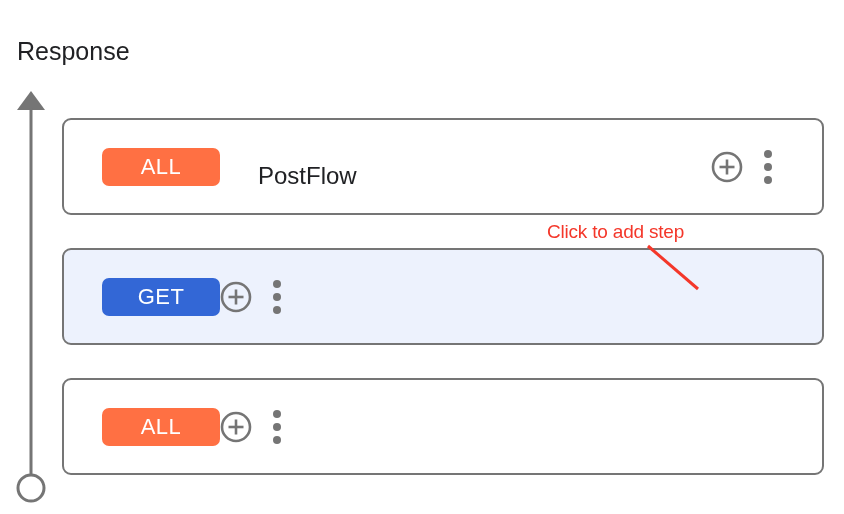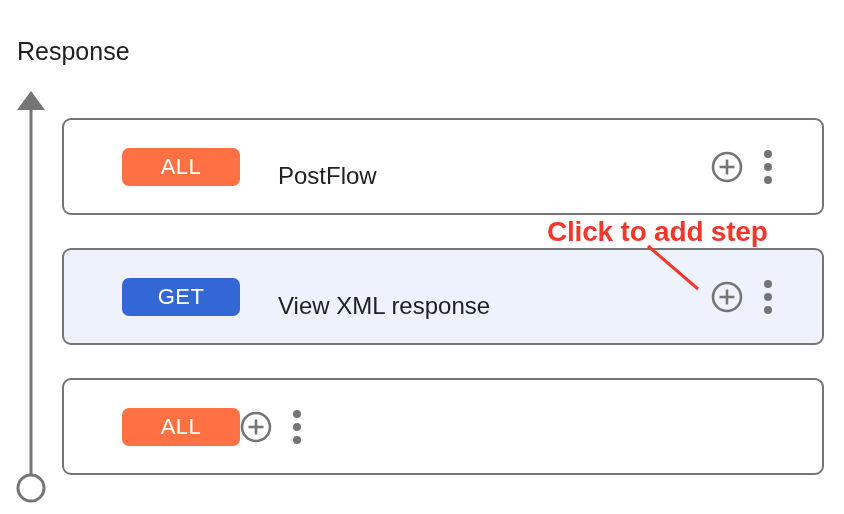--- a/index.html
+++ b/index.html
@@ -63,21 +63,21 @@
     position: absolute;
     left: 0;
     top: 0;
     right: 0;
     bottom: 0;
     display: flex;
     align-items: center;
   }
 
   .verb-badge {
-    margin-left: 58px;
+    margin-left: 38px;
     width: 118px;
     height: 38px;
     border-radius: 7px;
     display: flex;
     align-items: center;
     justify-content: center;
     color: #ffffff;
     font-size: 22px;
     line-height: 22px;
     font-weight: 400;
@@ -134,23 +134,23 @@
     left: 0;
     top: 0;
     width: 844px;
     height: 514px;
     pointer-events: none;
   }
   #annotation-label {
     position: absolute;
     left: 547px;
     top: 217px;
-    font-size: 28px;
+    font-size: 19px;
     line-height: 30px;
-    font-weight: bold;
+    font-weight: normal;
     color: #f4372a;
     white-space: nowrap;
     letter-spacing: -0.2px;
   }
   #annotation-line {
     position: absolute;
     left: 0;
     top: 0;
   }
 </style>
@@ -186,21 +186,20 @@
             <i></i>
             <i></i>
         </span>
       </span>
     </div>
   </div>
 
   <div class="flow-row selected">
     <div class="row-inner">
       <span class="verb-badge verb-get">GET</span>
-      <span class="row-label">View XML response</span>
       <span class="row-actions">
         <span class="add-step-btn">
           <svg width="32" height="32" viewBox="0 0 32 32">
             <circle cx="16" cy="16" r="14" fill="none" stroke="#757575" stroke-width="2.6"></circle>
             <line x1="16" y1="8.5" x2="16" y2="23.5" stroke="#757575" stroke-width="2.6"></line>
             <line x1="8.5" y1="16" x2="23.5" y2="16" stroke="#757575" stroke-width="2.6"></line>
           </svg>
         </span>
         <span class="kebab-btn">
           <i></i>

